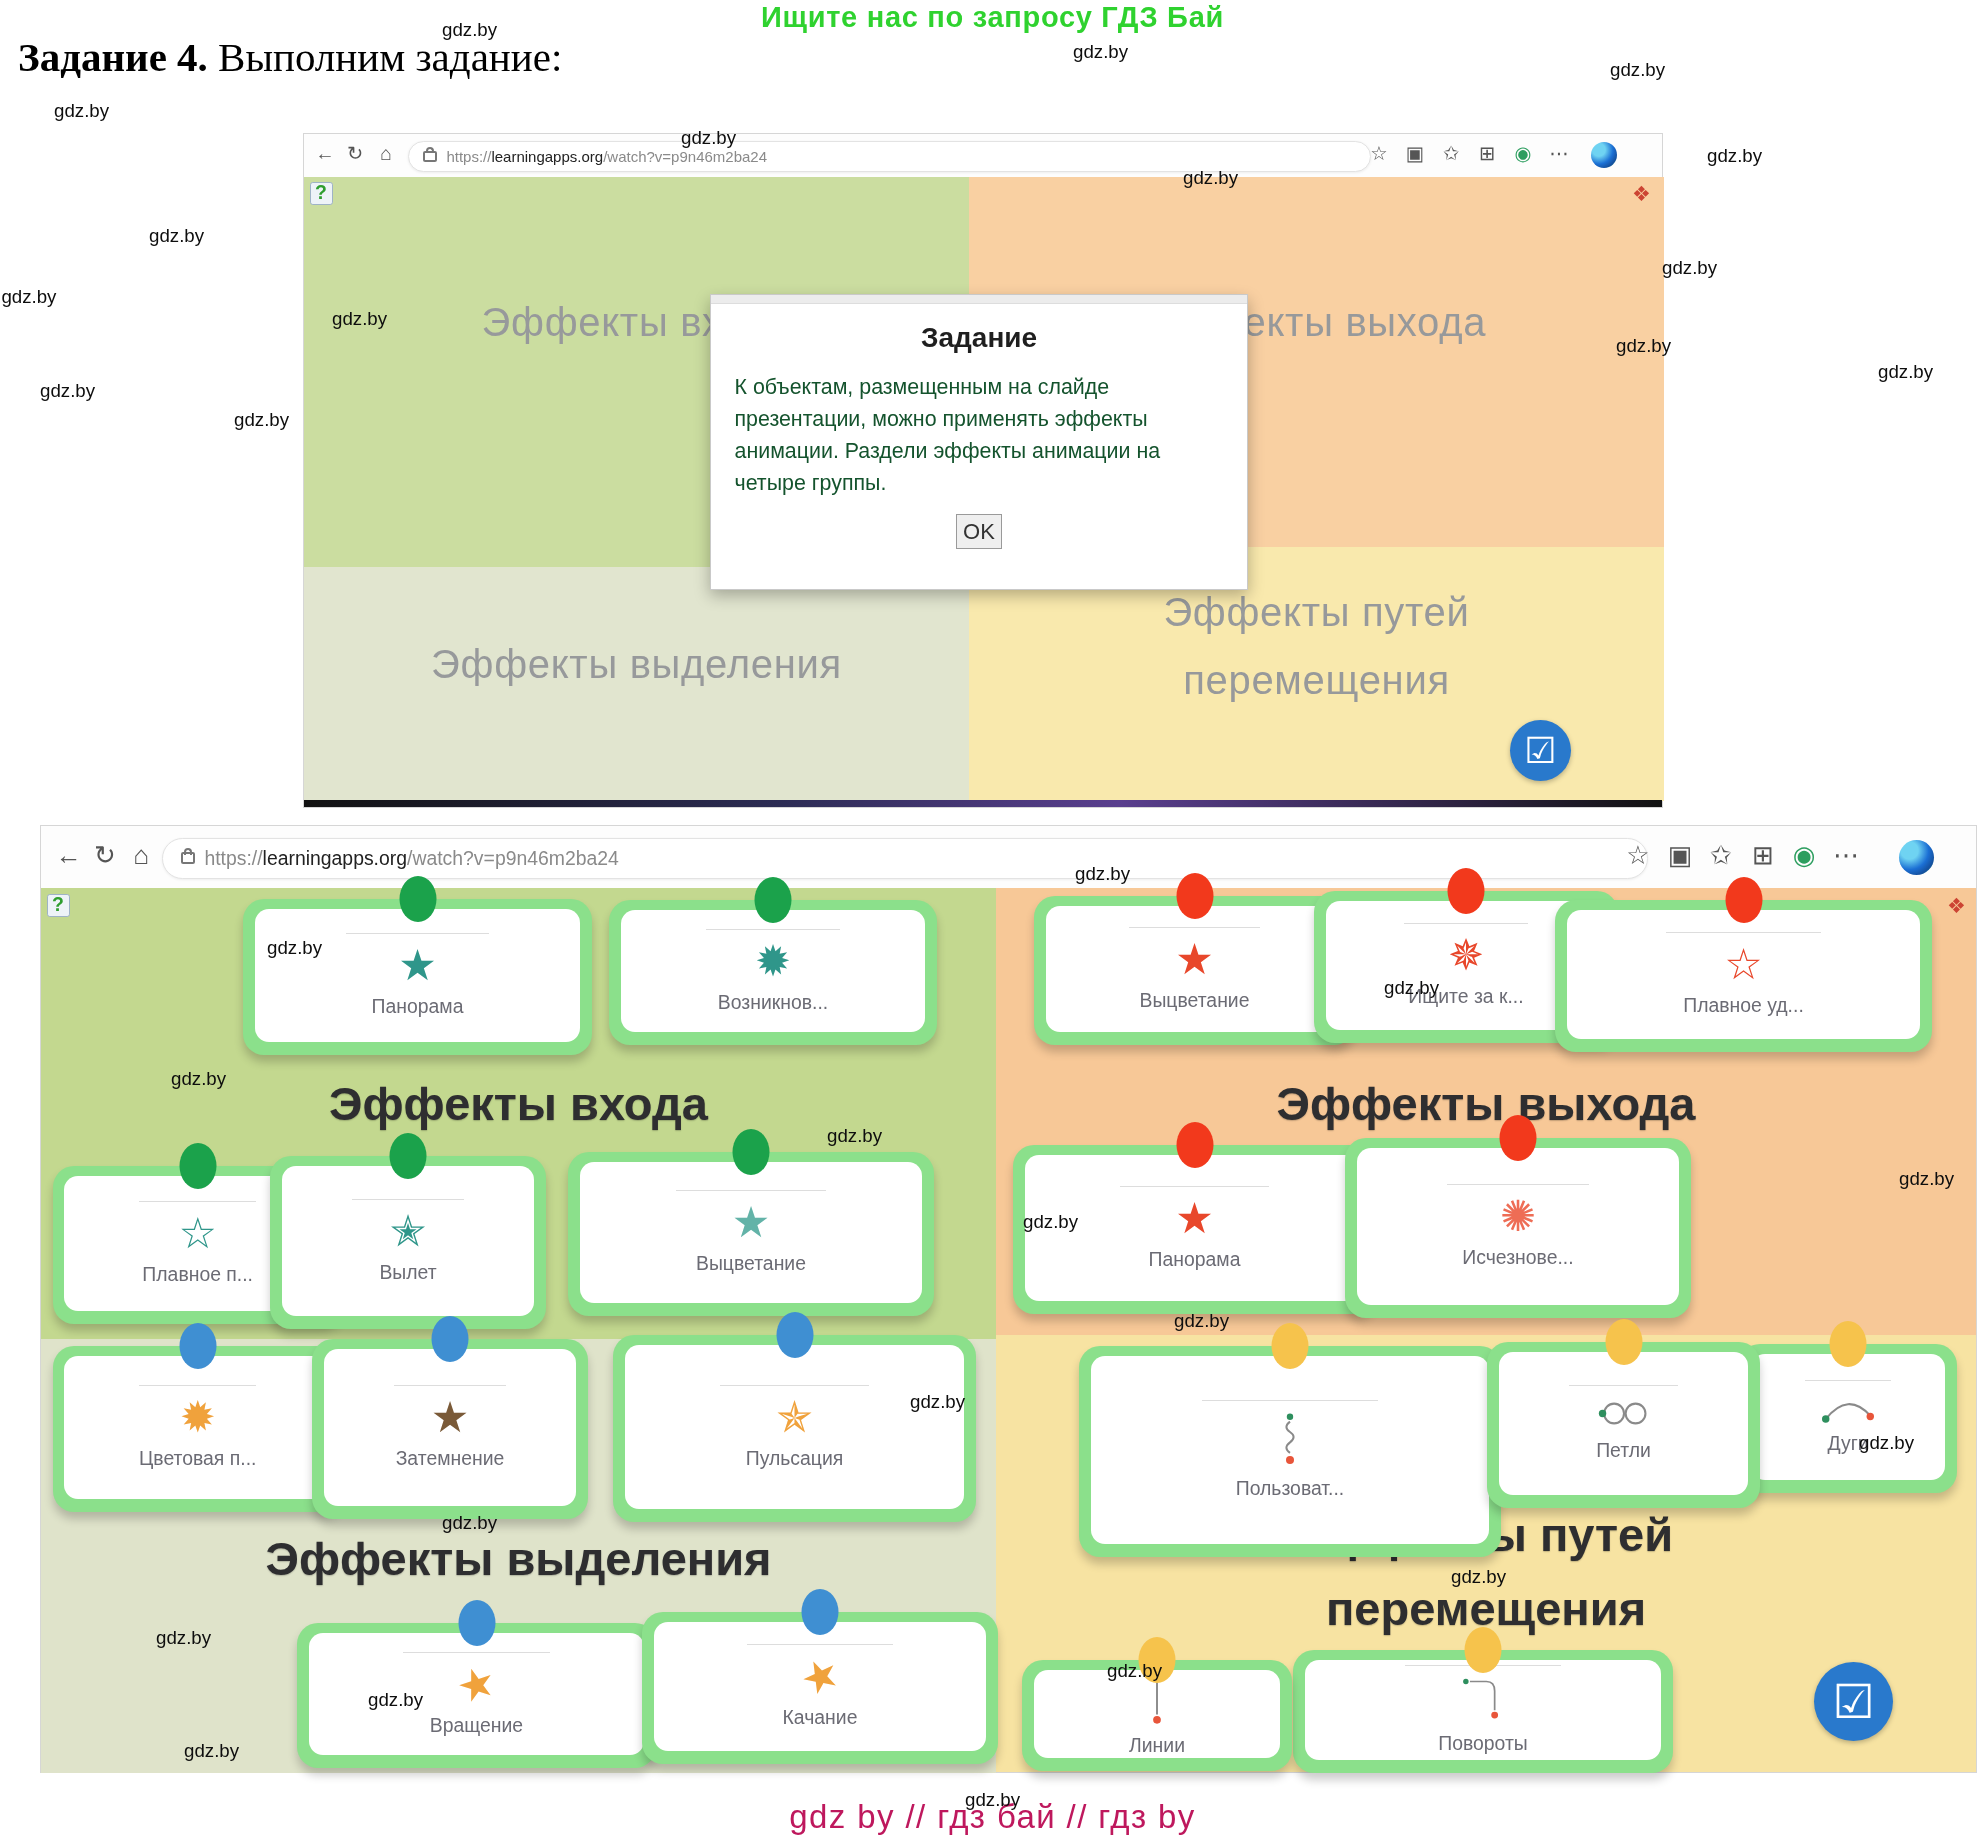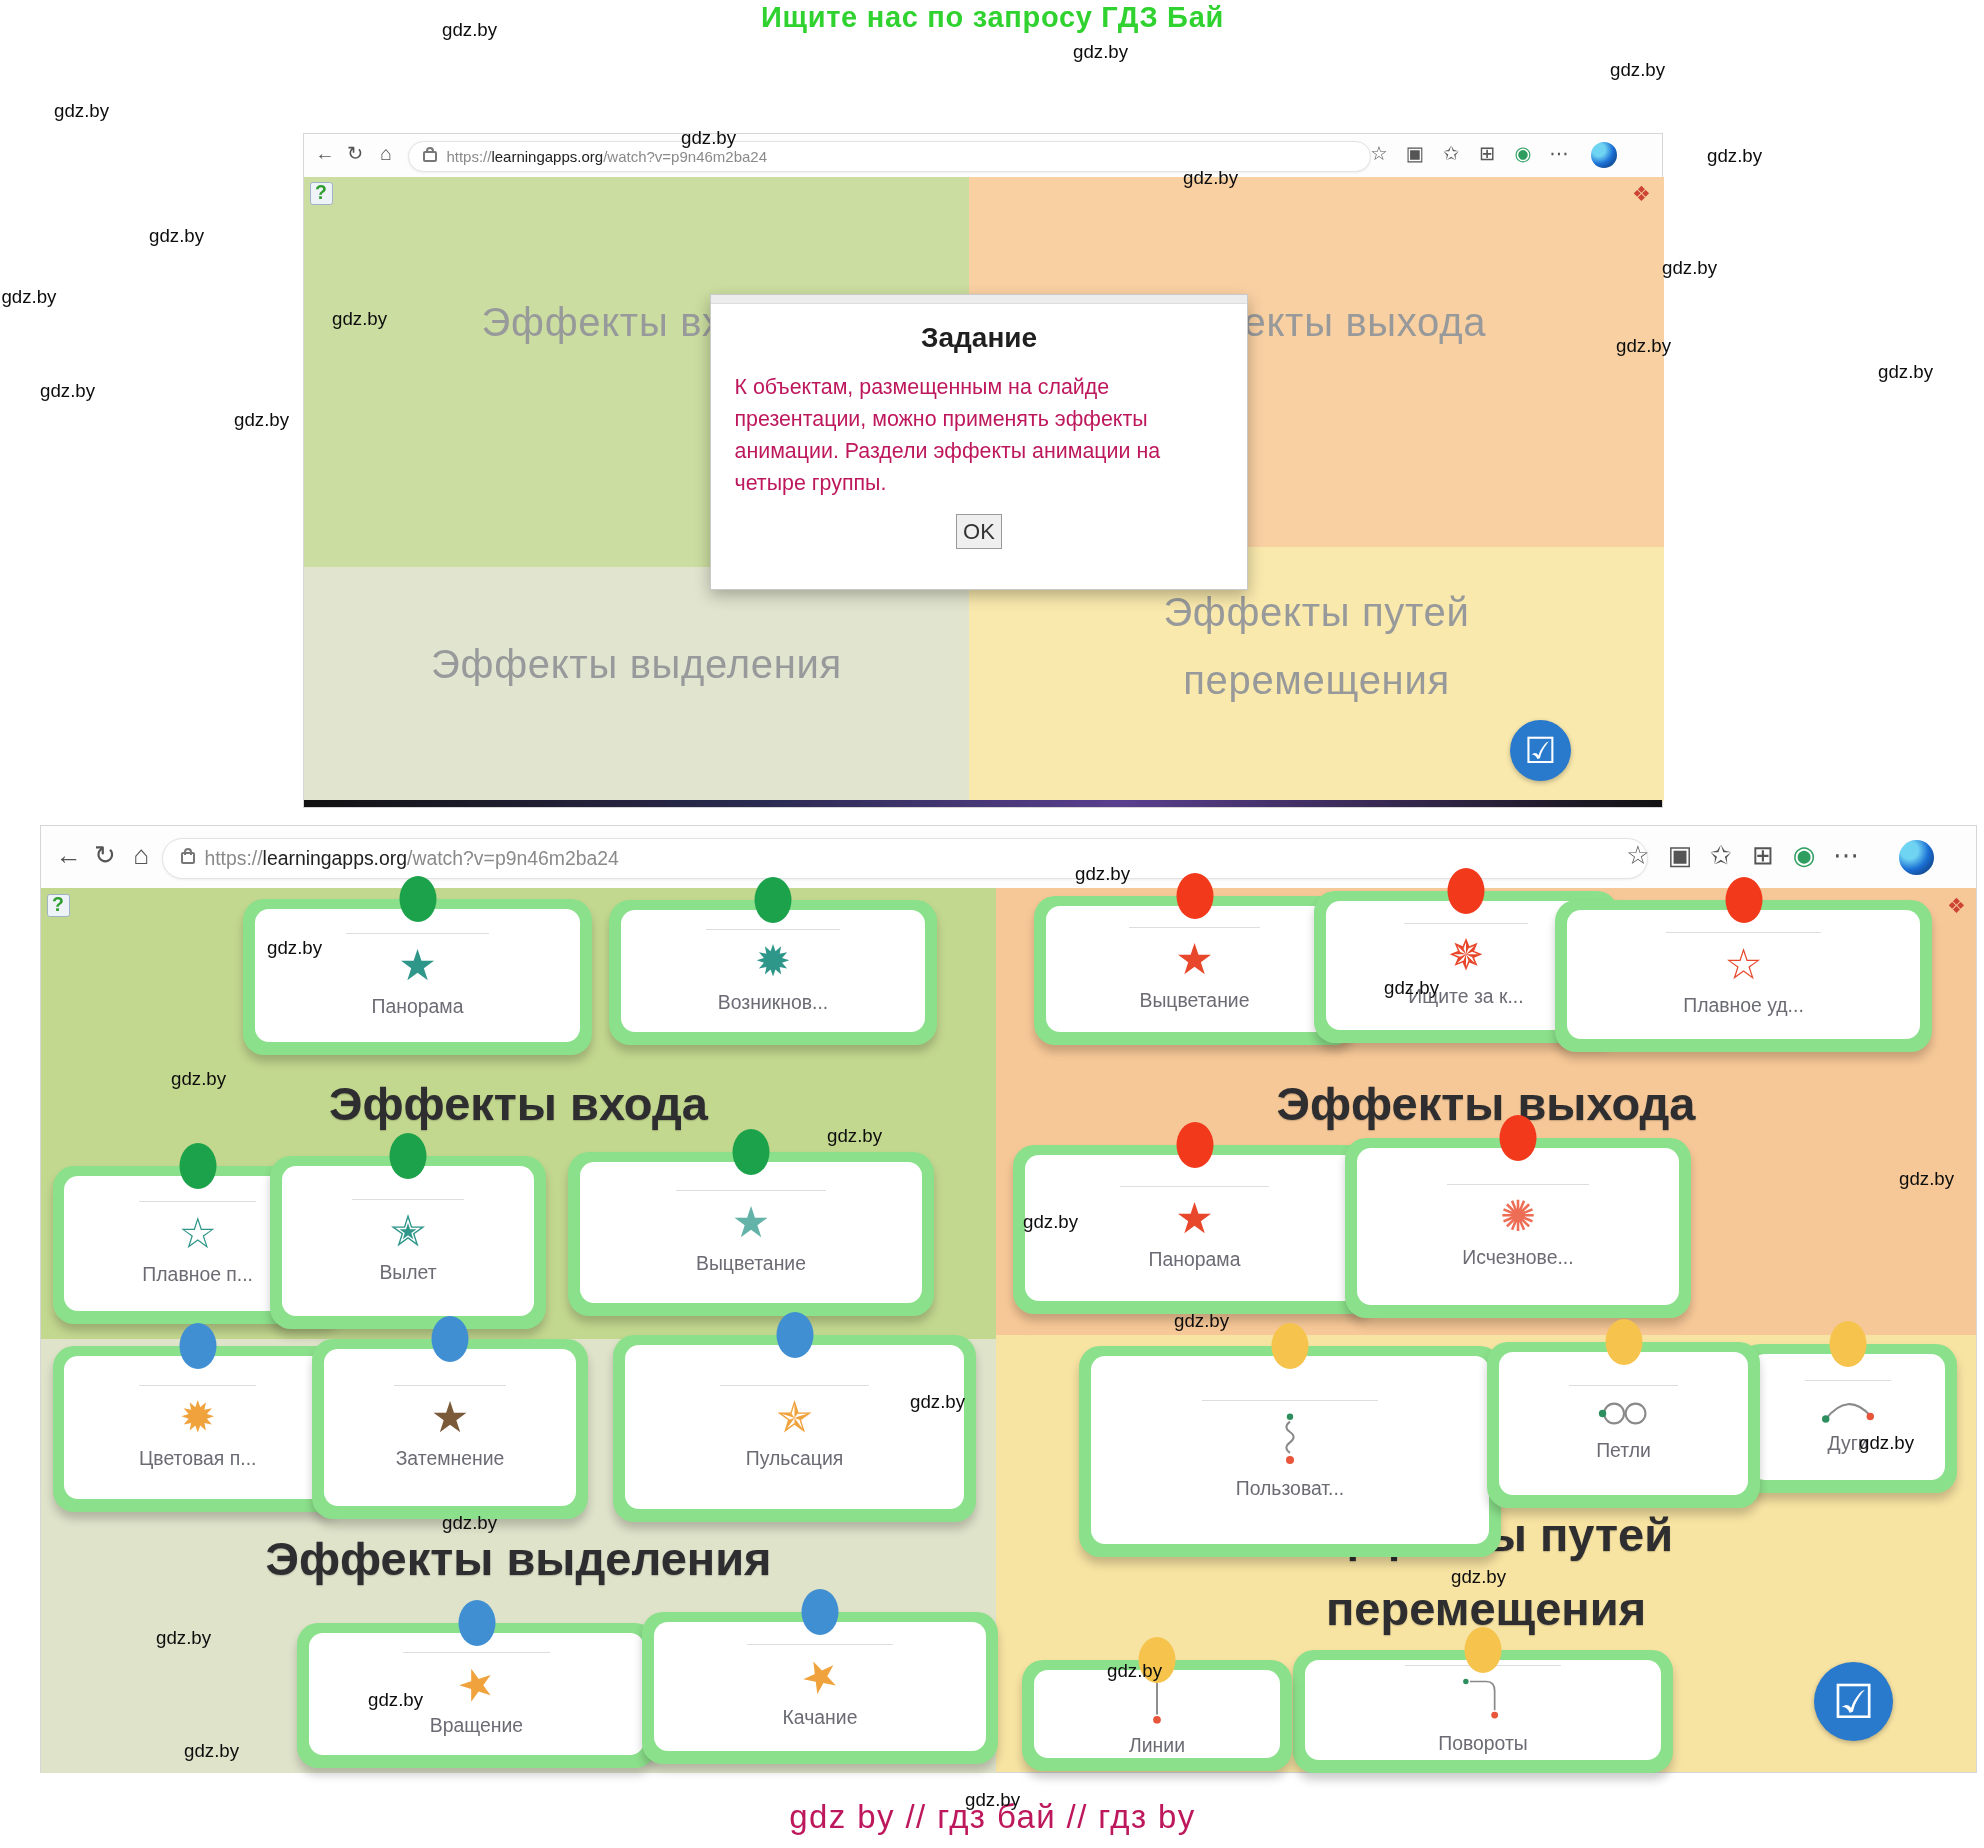--- a/index.html
+++ b/index.html
@@ -47,21 +47,21 @@
   .helpicon{position:absolute;width:21px;height:21px;background:#eef3f8;border:1.4px solid #9fb3c6;
             border-radius:2.8px;color:#2f9e2f;font-size:19.4px;font-weight:bold;line-height:19.4px;
             text-align:center;z-index:6;}
   .expandicon{position:absolute;color:#cc4433;font-size:21px;z-index:6;}
 
   
   .dialog{position:absolute;left:406px;top:160px;width:538px;height:296px;background:#fff;
           border:1.4px solid #c9c9c9;box-shadow:0 5.5px 15px rgba(0,0,0,.28);z-index:10;box-sizing:border-box;}
   .dialog .strip{height:8.3px;background:#ececec;border-bottom:0.7px solid #ddd;}
   .dialog h2{margin:18px 0 0;text-align:center;font-size:28px;color:#1f1f1f;}
-  .dialog p{margin:16.6px 23.5px 0;font-size:21.4px;color:#be185d;line-height:1.5;}
+  .dialog p{margin:16.6px 23.5px 0;font-size:21.4px;color:#14532d;line-height:1.5;}
   .ok-btn{display:block;margin:15px auto 0;width:46px;height:35px;background:#efefef;
           border:1.4px solid #9a9a9a;font-size:22px;color:#333;text-align:center;line-height:32px;}
 
   .check-btn{position:absolute;border-radius:50%;background:#2979cc;color:#fff;display:flex;
              align-items:center;justify-content:center;box-shadow:0 2.1px 5.5px rgba(0,0,0,.25);z-index:8;}
   #win1 .check-btn{left:1206px;top:586px;width:61px;height:61px;font-size:36px;}
   #win2 .check-btn{left:1773px;top:836px;width:79px;height:79px;font-size:47px;}
 
   .bottomline{position:absolute;left:0;bottom:0;width:100%;height:7px;
               background:linear-gradient(90deg,#121212,#2c2c54 35%,#5a3f8e 60%,#121212);}
@@ -80,20 +80,21 @@
   .rot1{display:inline-block;transform:rotate(-18deg);} .rot2{display:inline-block;transform:rotate(-25deg);}
   .lbl{margin-top:8.3px;font-size:19.4px;color:#6b6b74;}
   .pathsvg{display:block;}
 </style>
 </head>
 <body>
 
 <div class="page">
 
   <div class="promo">Ищите нас по запросу ГДЗ Бай</div>
+  <div class="main-title"><span class="tb">Задание 4.</span><span> Выполним задание:</span></div>
 
   <div class="window" id="win1">
     <div class="toolbar">
       <span class="tbi" style="left:7px">←</span>
       <span class="tbi" style="left:37px">↻</span>
       <span class="tbi" style="left:68px">⌂</span>
       <div class="urlbar">
         <span class="lock"></span>
         <span>https://</span>
           <span class="host">learningapps.org</span>

